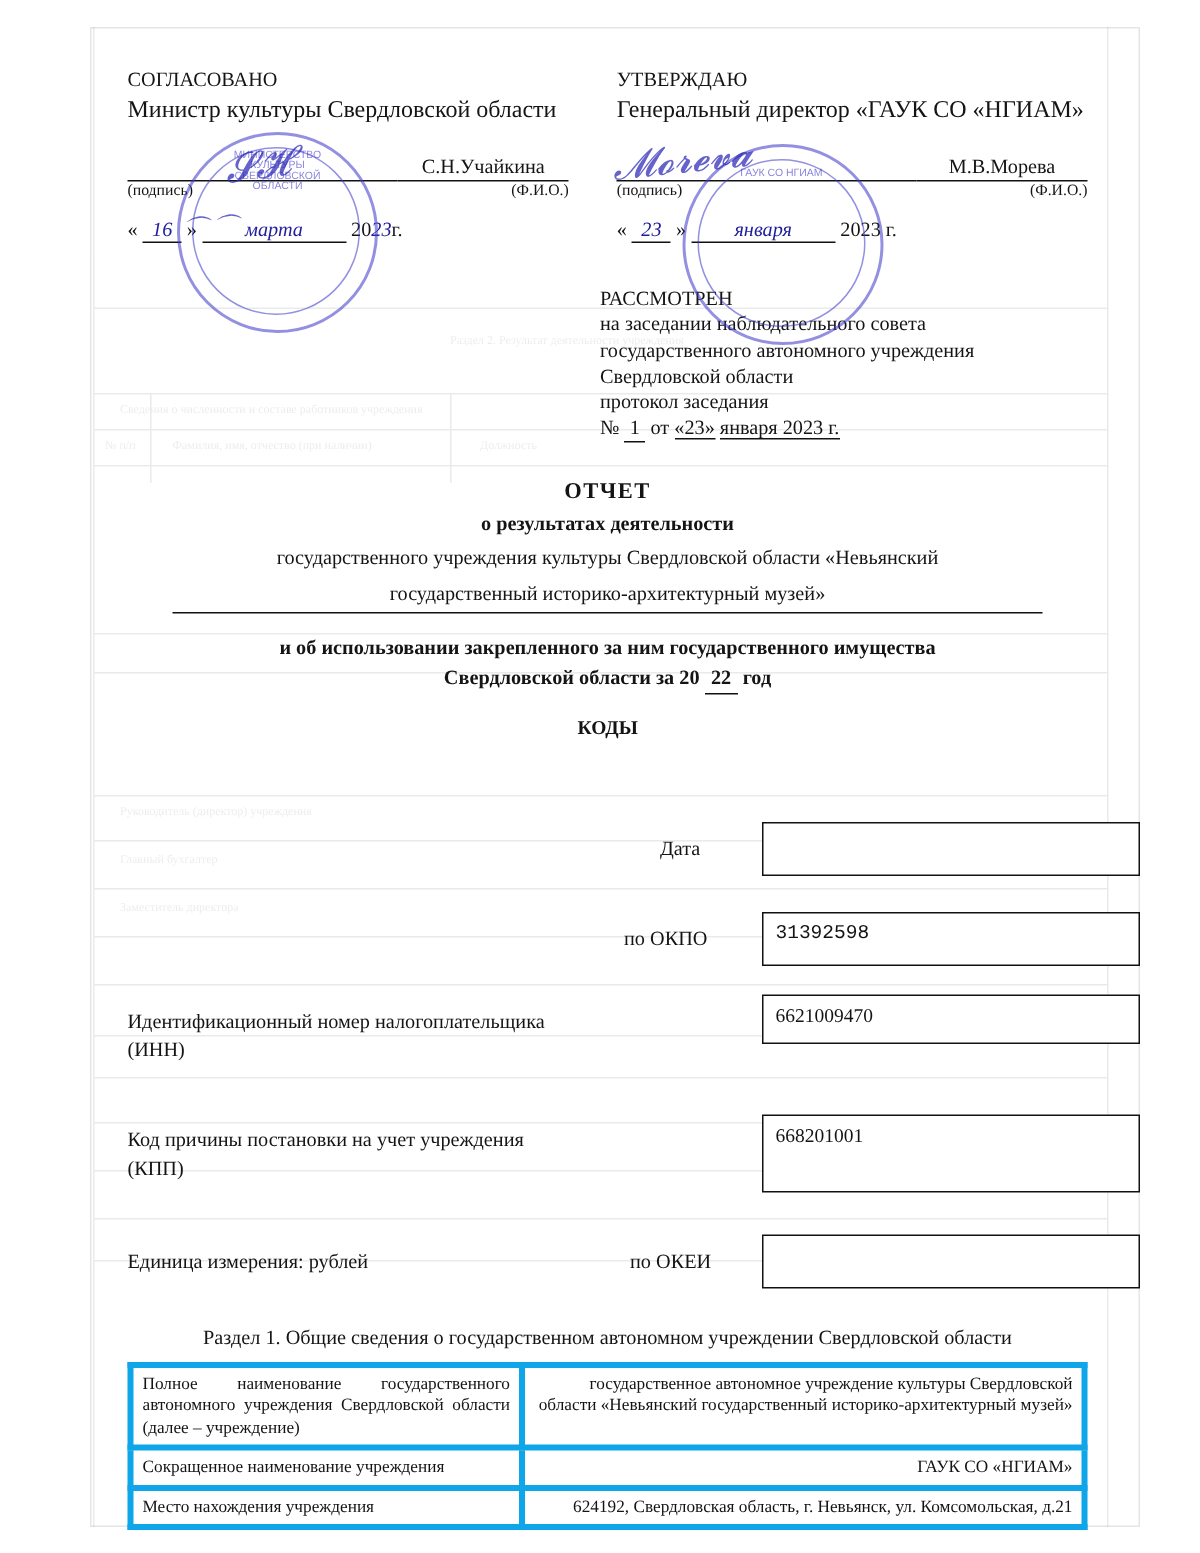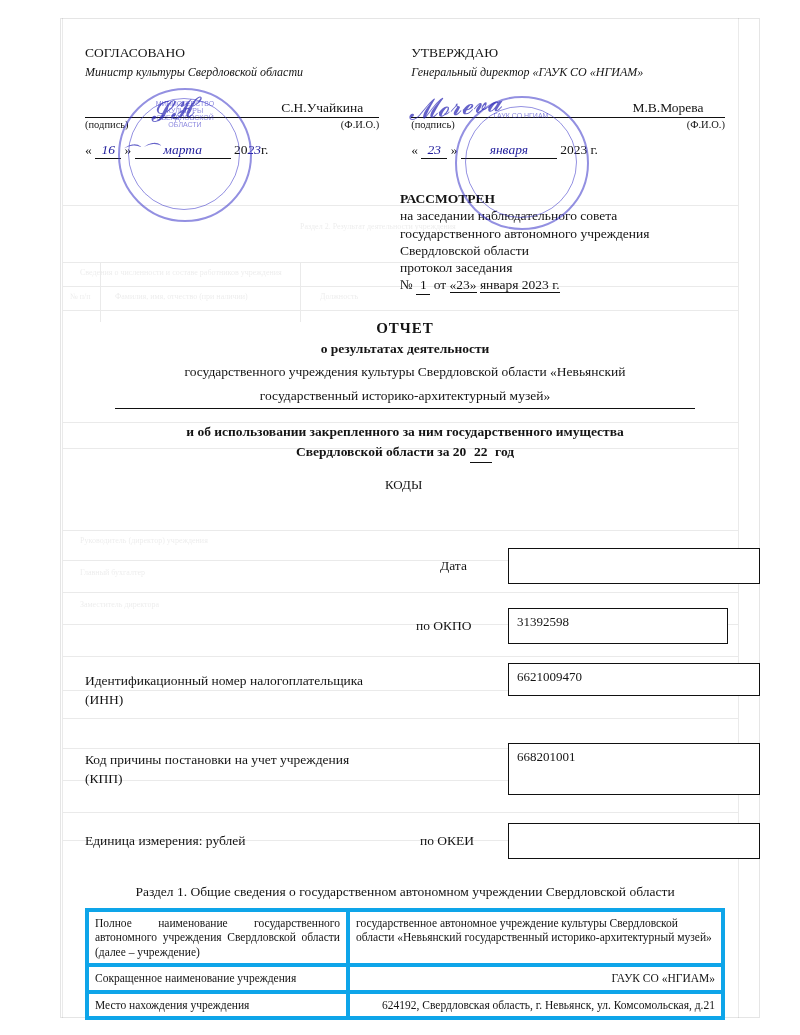--- a/index.html
+++ b/index.html
@@ -35,21 +35,21 @@
   }
   
   .hdr{
     position:absolute;left:85px;top:45px;width:640px;
     display:flex;gap:32px;
     font-size:13.5px;
   }
   .hdr-col{width:300px;position:relative;}
   .hdr-col.right{width:320px;}
   .hdr-title{font-size:13.5px;margin-bottom:4px;}
-  .hdr-sub{font-size:12px;margin-bottom:16px;font-style:italic;}
+  .hdr-sub{font-size:16px;margin-bottom:16px;}
   .sig-row{
     display:flex;justify-content:space-between;align-items:flex-end;
     margin-top:20px;
   }
   .sig-name{
     font-size:13.5px;
     border-bottom:1px solid #111;
     padding:0 2px 1px 2px;
     min-width:110px;text-align:center;
   }
@@ -59,32 +59,32 @@
   }
   .date-row{
     font-size:13.5px;margin-top:12px;white-space:nowrap;
   }
   .ul{border-bottom:1px solid #111;display:inline-block;min-width:26px;text-align:center;}
   .ul-wide{border-bottom:1px solid #111;display:inline-block;min-width:96px;text-align:center;}
   
   .rassm{
     position:absolute;left:400px;top:190px;width:330px;font-size:13.5px;line-height:1.28;
   }
-  .rassm .b{font-weight:bold;}
+  .rassm .b{font-weight:normal;}
   
   .titleblock{
     position:absolute;left:85px;top:320px;width:640px;text-align:center;
   }
   .t-otchet{font-weight:bold;font-size:15px;letter-spacing:1px;}
   .t-sub{font-weight:bold;font-size:13.5px;margin-top:4px;}
   .t-org{font-size:13.5px;margin-top:6px;line-height:1.3;}
   .t-rule{border-bottom:1px solid #111;margin:4px 30px 0 30px;height:0;}
   .t-note{font-size:11px;margin-top:2px;}
   .t-b2{font-weight:bold;font-size:13.5px;margin-top:14px;line-height:1.35;}
-  .kody{font-weight:normal;font-size:13px;margin-top:14px;padding-left:300px;text-align:left;}
+  .kody{font-weight:bold;font-size:13px;margin-top:14px;padding-left:300px;text-align:left;}
   
   .codebox{
     position:absolute;border:1px solid #111;box-sizing:border-box;background:#fff;
     font-size:13px;padding:5px 8px;
   }
   .codelabel{
     position:absolute;font-size:13.5px;
   }
   
   .sect1{
@@ -92,21 +92,21 @@
     text-align:center;font-size:13.5px;
   }
   table.t1{
     position:absolute;left:85px;top:908px;width:640px;
     border-collapse:collapse;font-size:11.5px;
   }
   table.t1 td{
     border:4px solid #0ea5e9;padding:4px 6px;vertical-align:top;
   }
   td.c1{width:245px;text-align:justify;line-height:1.25;}
-  td.c2{line-height:1.25;}
+  td.c2{line-height:1.25;text-align:right;}
   td.center{text-align:right;}
   
   .stamp{
     position:absolute;border-radius:50%;
     border:2px solid #3a34c8;opacity:.55;pointer-events:none;
   }
   .stamp.inner{border-width:1px;}
   .stamp-txt{
     position:absolute;color:#3a34c8;opacity:.6;font-size:7px;
     font-family:"Liberation Sans",sans-serif;pointer-events:none;
@@ -238,21 +238,21 @@
       <span class="ul" style="min-width:22px;">22</span>
       <span>год</span>
     </div>
     <div class="kody">КОДЫ</div>
   </div>
 
   <div class="codelabel" style="left:440px;top:558px;">Дата</div>
   <div class="codebox" style="left:508px;top:548px;width:252px;height:36px;"></div>
 
   <div class="codelabel" style="left:416px;top:618px;">по ОКПО</div>
-  <div class="codebox" style="left:508px;top:608px;width:220px;height:36px;">31392598</div>
+  <div class="codebox" style="left:508px;top:608px;width:252px;height:36px;font-family:Liberation Mono, monospace;">31392598</div>
 
   <div class="codelabel" style="left:85px;top:673px;width:330px;">Идентификационный номер налогоплательщика</div>
   <div class="codelabel" style="left:85px;top:692px;">(ИНН)</div>
   <div class="codebox" style="left:508px;top:663px;width:252px;height:33px;">6621009470</div>
 
   <div class="codelabel" style="left:85px;top:752px;width:340px;">Код причины постановки на учет учреждения</div>
   <div class="codelabel" style="left:85px;top:771px;">(КПП)</div>
   <div class="codebox" style="left:508px;top:743px;width:252px;height:52px;">668201001</div>
 
   <div class="codelabel" style="left:85px;top:833px;">Единица измерения: рублей</div>

